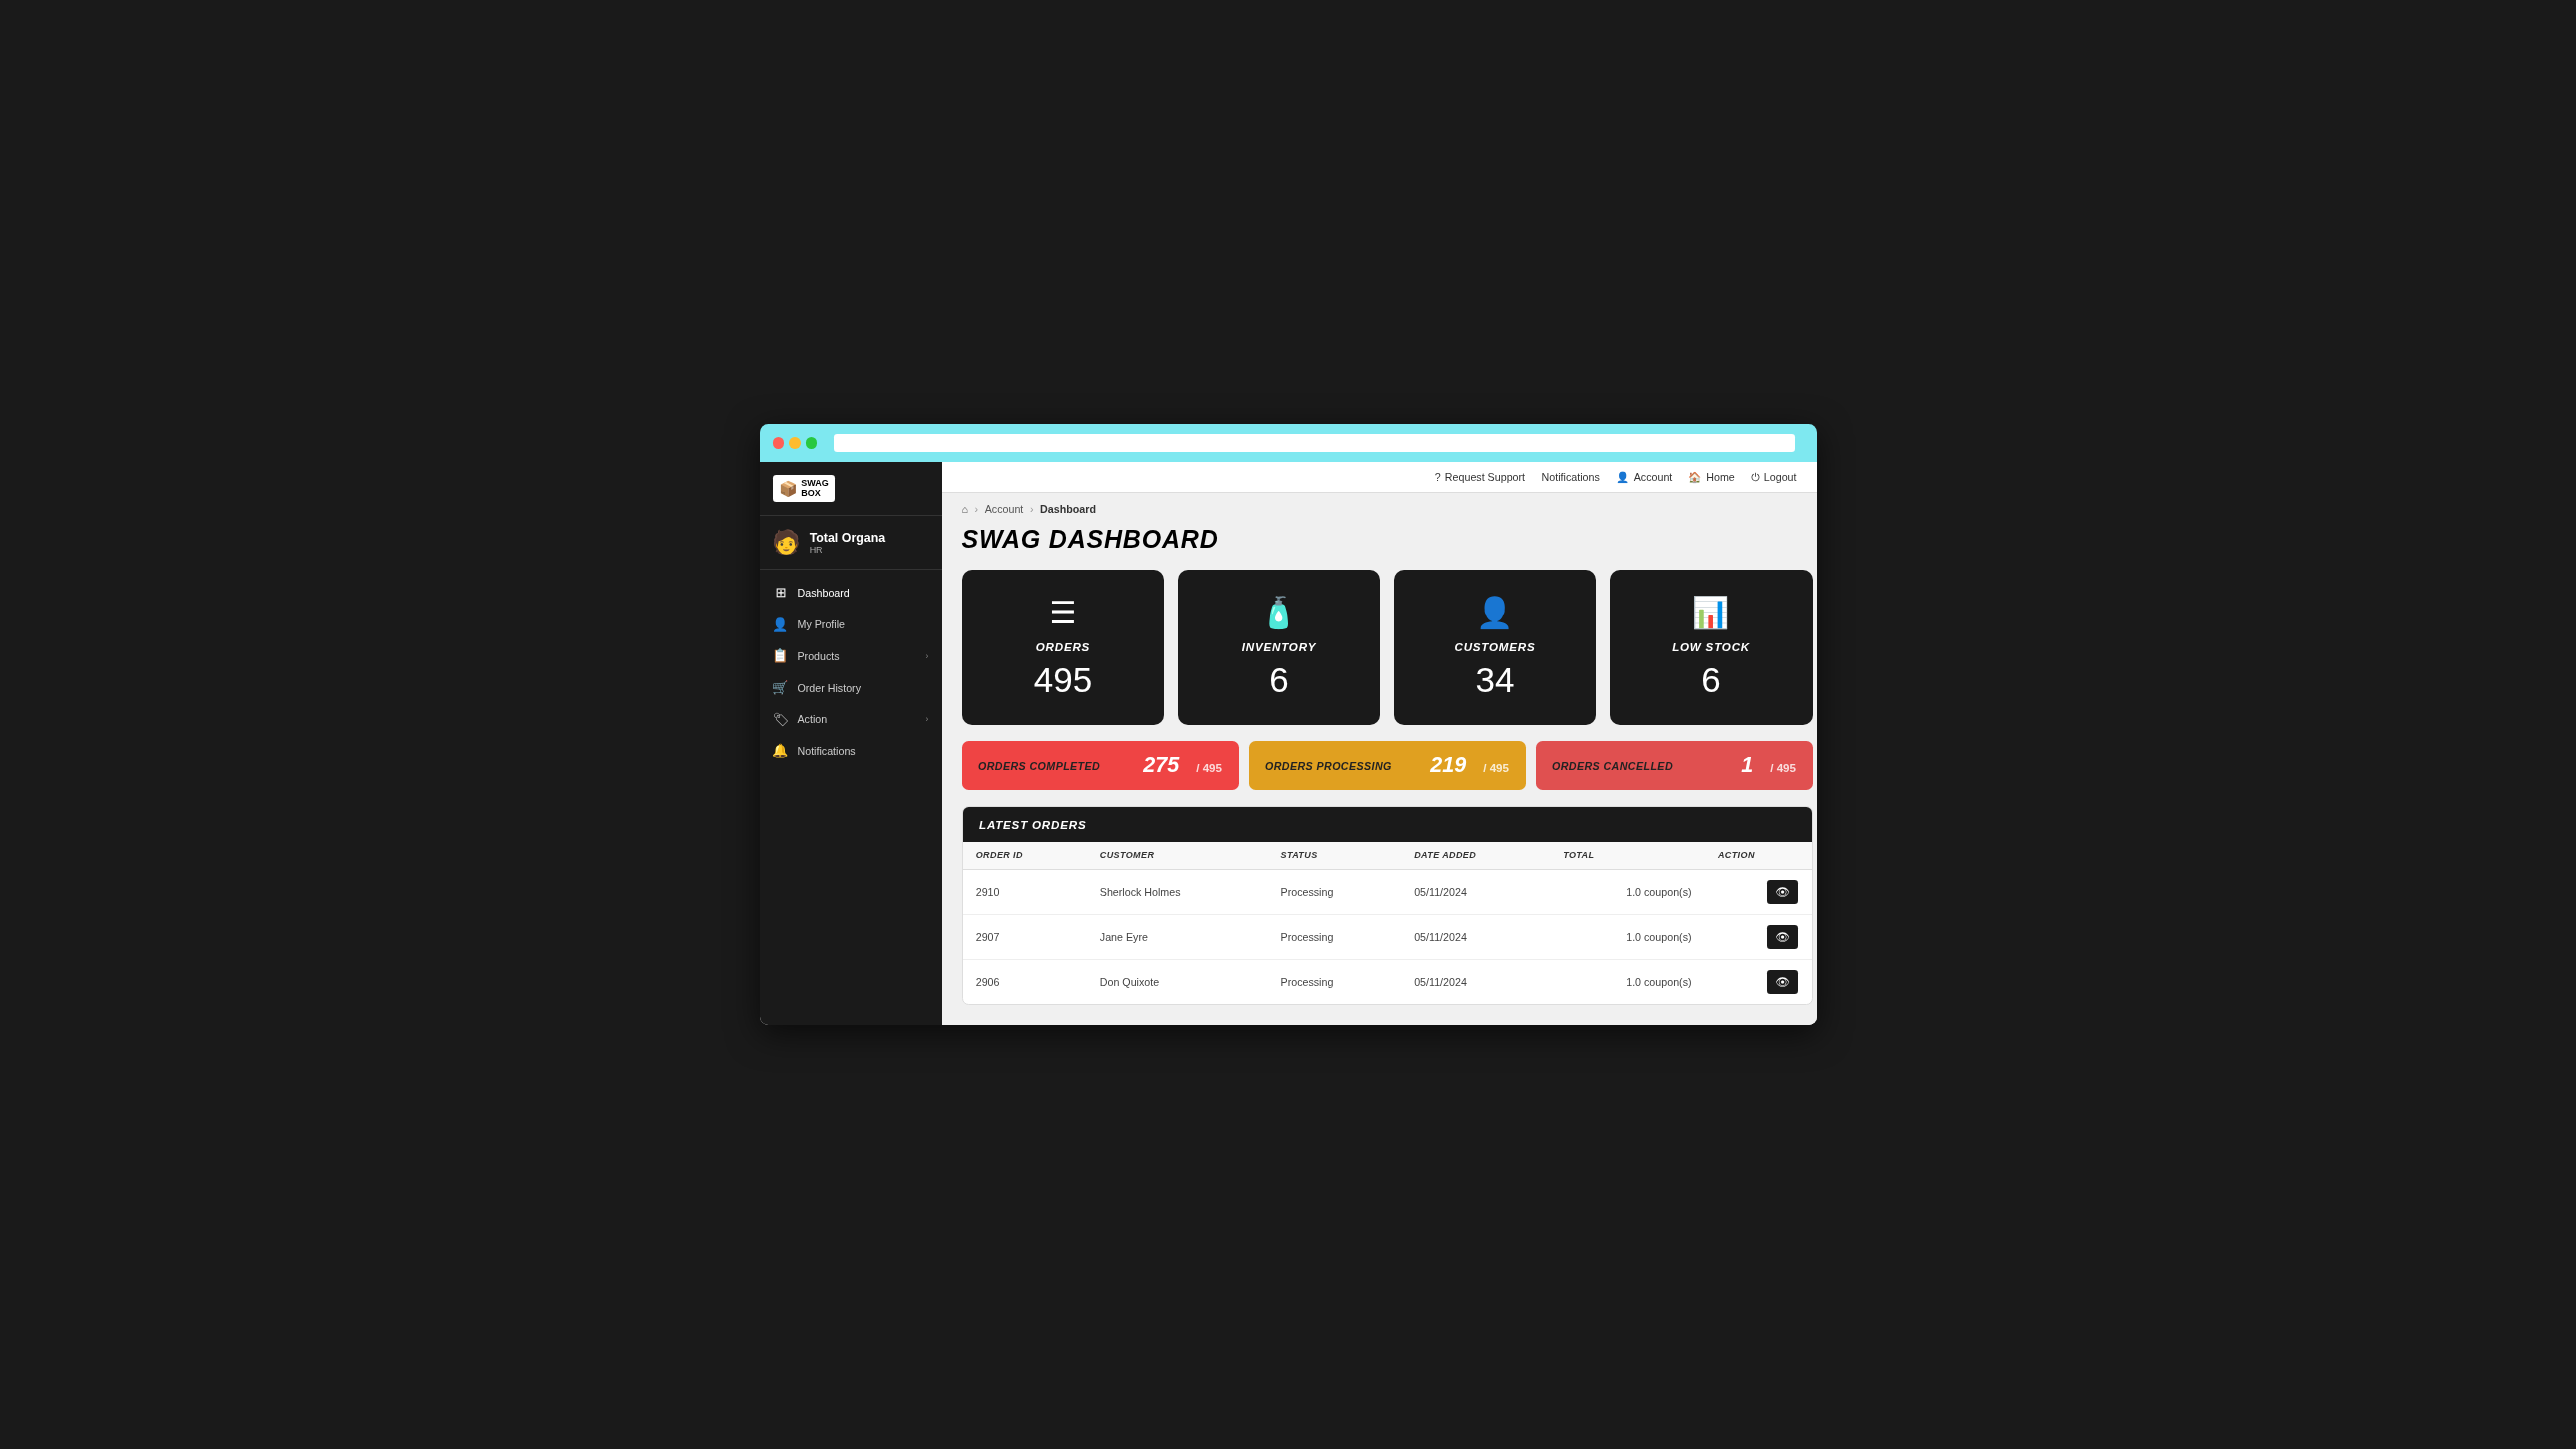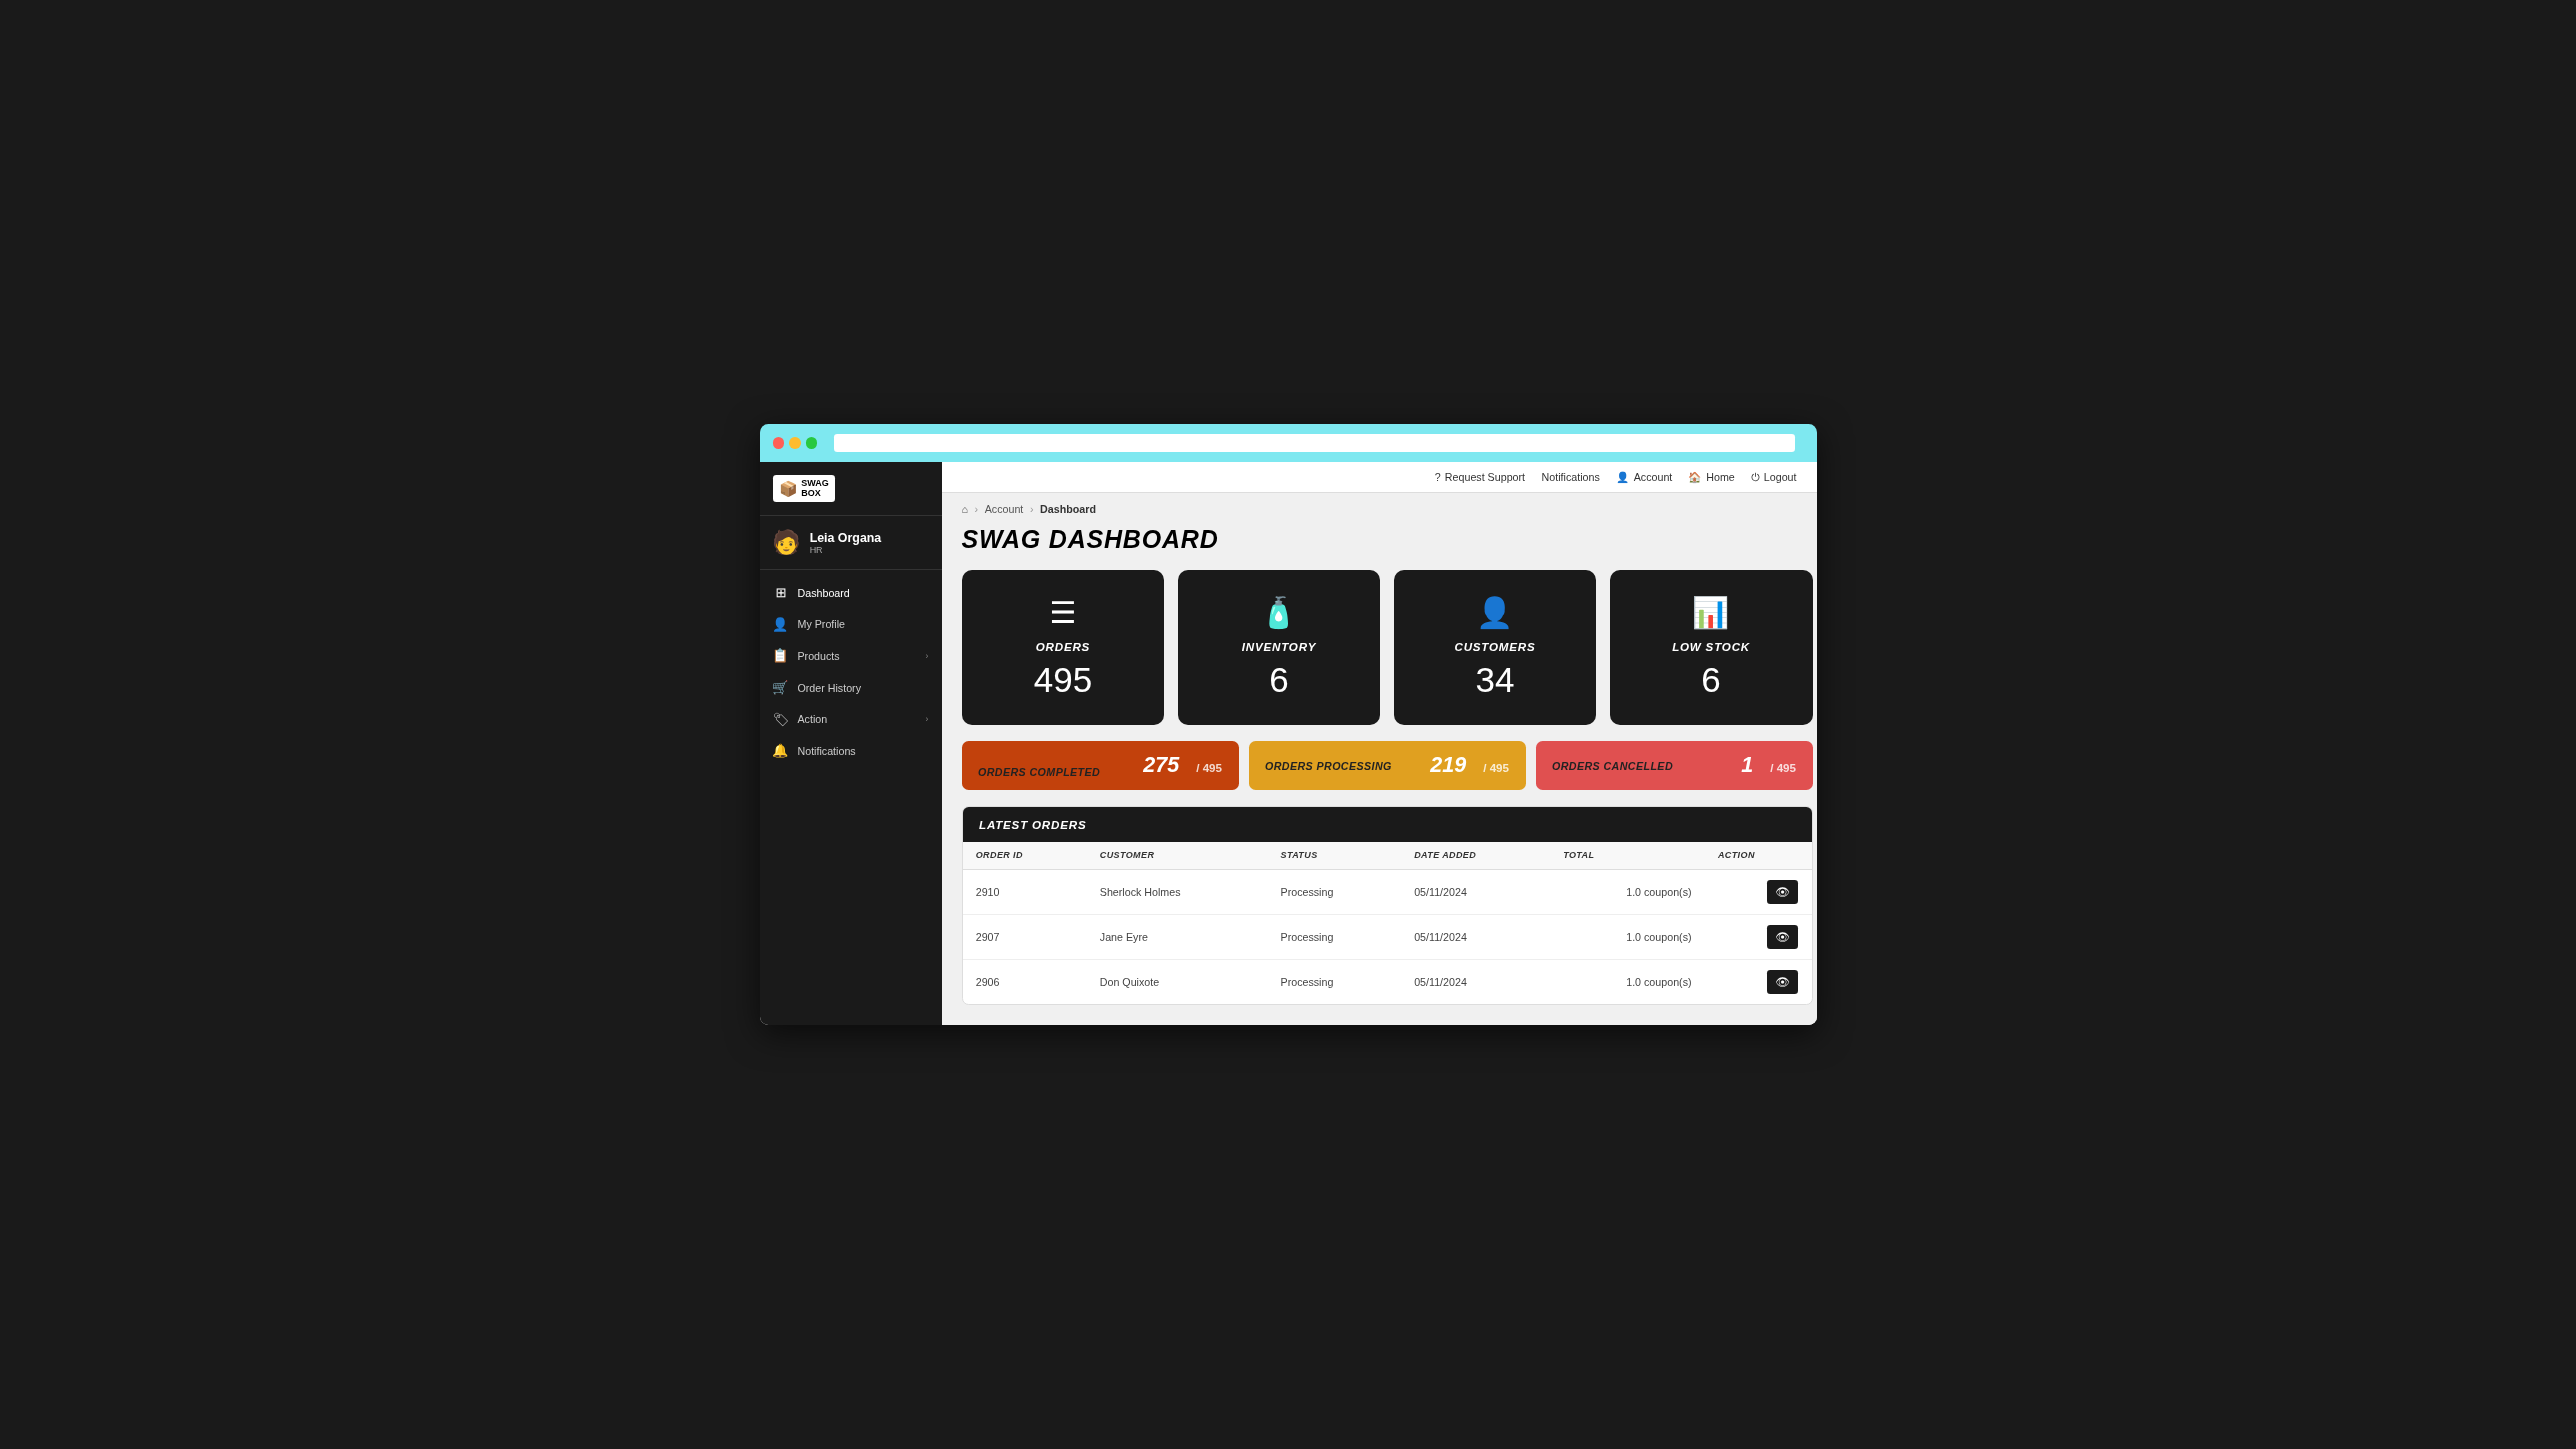--- a/index.html
+++ b/index.html
@@ -247,21 +247,21 @@
     }
 
     .status-bar {
       border-radius: 6.6px;
       padding: 11.6px 16.5px;
       display: flex;
       align-items: center;
       justify-content: space-between;
     }
 
-    .status-bar-completed { background: #c2410c; align-items: flex-end; }
+    .status-bar-completed { background: #ef4444; }
     .status-bar-processing { background: #e0a020; }
     .status-bar-cancelled { background: #e05050; }
 
     .status-bar-label {
       font-size: 10.7px;
       font-weight: 900;
       font-style: italic;
       text-transform: uppercase;
       letter-spacing: 0.4px;
       font-family: 'Arial Black', Arial, sans-serif;
@@ -377,21 +377,21 @@
           <div class="logo-text">
             <div>SWAG</div>
             <div>BOX</div>
           </div>
         </div>
       </div>
 
       <div class="user-section">
         <span class="user-avatar">🧑</span>
         <div class="user-info">
-          <div class="user-name">Leia Organa</div>
+          <div class="user-name">Total Organa</div>
           <div class="user-role">HR</div>
         </div>
       </div>
 
       <nav class="sidebar-nav">
         <div class="nav-item active">
           <span class="nav-icon">⊞</span>
           <span>Dashboard</span>
         </div>
         <div class="nav-item">

